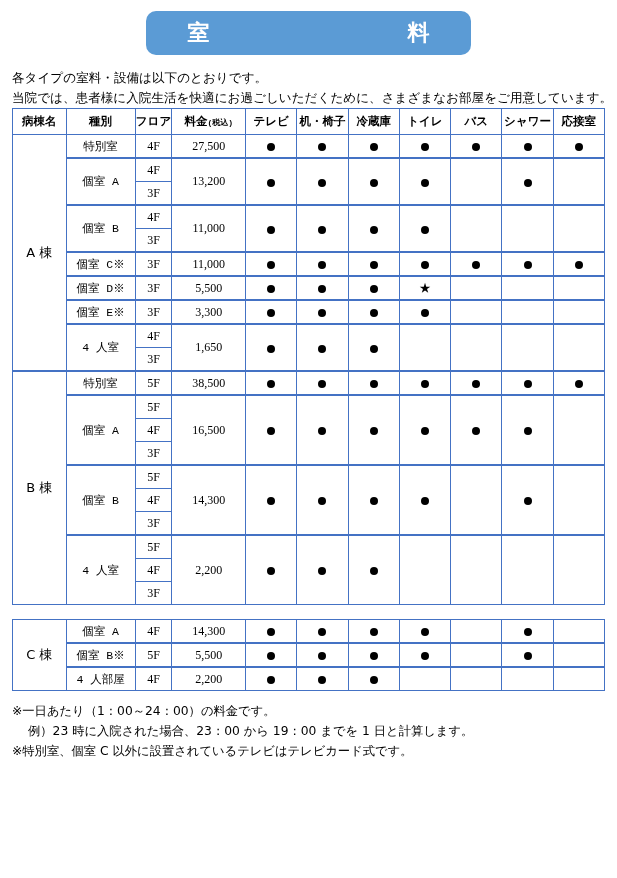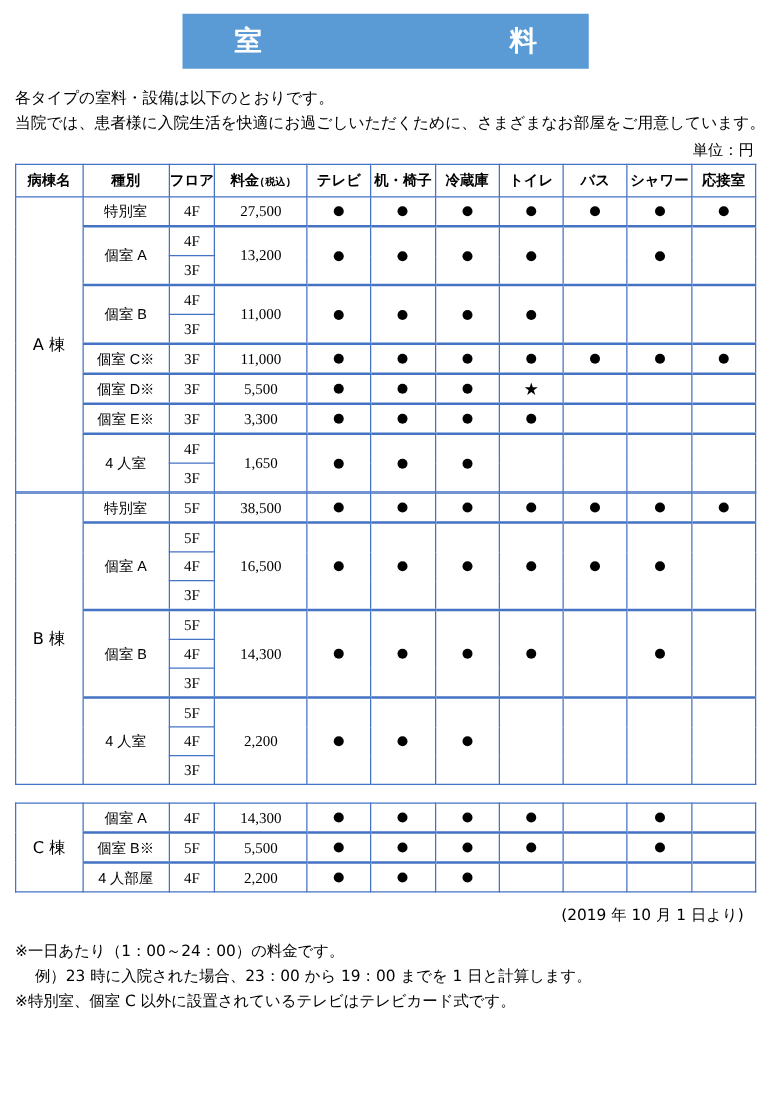--- a/index.html
+++ b/index.html
@@ -35,20 +35,21 @@
     background: #5B9BD5;
     color: #ffffff;
     display: flex;
     align-items: center;
     justify-content: center;
     letter-spacing: 22px;
     text-indent: 22px;
     font-size: 22px;
     font-weight: 700;
     font-family: "DejaVu Sans", "Liberation Sans", sans-serif;
+    border-radius: 10px;
   }
 
   
   .intro {
     margin-top: 13px;
     font-size: 12.6px;
     line-height: 20px;
     font-family: "DejaVu Sans", "Liberation Sans", sans-serif;
   }
   .intro div { white-space: nowrap; }
@@ -81,21 +82,21 @@
   table.rate th {
     font-family: Liberation Mono, monospace;
     font-size: 11.5px;
     font-weight: 700;
     height: 25px;
   }
   th .sub {
     font-size: 8px;
   }
   td.jp {
-    font-family: Liberation Sans, sans-serif;
+    font-family: Liberation Mono, monospace;
     font-weight: 700;
     font-size: 11.5px;
   }
   td.bldg {
     font-family: "DejaVu Sans", "Liberation Sans", sans-serif;
     font-weight: 700;
     font-size: 13px;
   }
   td.floor, td.price {
     font-family: "Liberation Serif", "DejaVu Serif", serif;
@@ -149,21 +150,20 @@
 
   <div class="title-wrap">
     <div class="title-banner">室　　　　料</div>
   </div>
 
   <div class="intro">
     <div>各タイプの室料・設備は以下のとおりです。</div>
     <div>当院では、患者様に入院生活を快適にお過ごしいただくために、さまざまなお部屋をご用意しています。</div>
   </div>
 
-  <div class="unit-line">単位：円</div>
 
   <table class="rate">
     <colgroup>
       <col class="c-bldg">
         <col class="c-type">
         <col class="c-floor">
         <col class="c-price">
       <col class="c-am">
         <col class="c-am">
         <col class="c-am">
@@ -422,21 +422,20 @@
           <td rowspan="1"><span class="dot"></span></td>
           <td rowspan="1"></td>
           <td rowspan="1"></td>
           <td rowspan="1"></td>
           <td rowspan="1"></td>
         </tr>
       </tbody>
   </table>
 
 
-  <div class="date-line">(2019 年 10 月 1 日より)</div>
 
   <div class="footer-notes" id="footer-notes">
       <div class="note">※一日あたり（1：00～24：00）の料金です。</div>
       <div class="note indent">例）23 時に入院された場合、23：00 から 19：00 までを 1 日と計算します。</div>
       <div class="note">※特別室、個室 C 以外に設置されているテレビはテレビカード式です。</div>
     </div>
 
 </div>
 
 </body></html>

